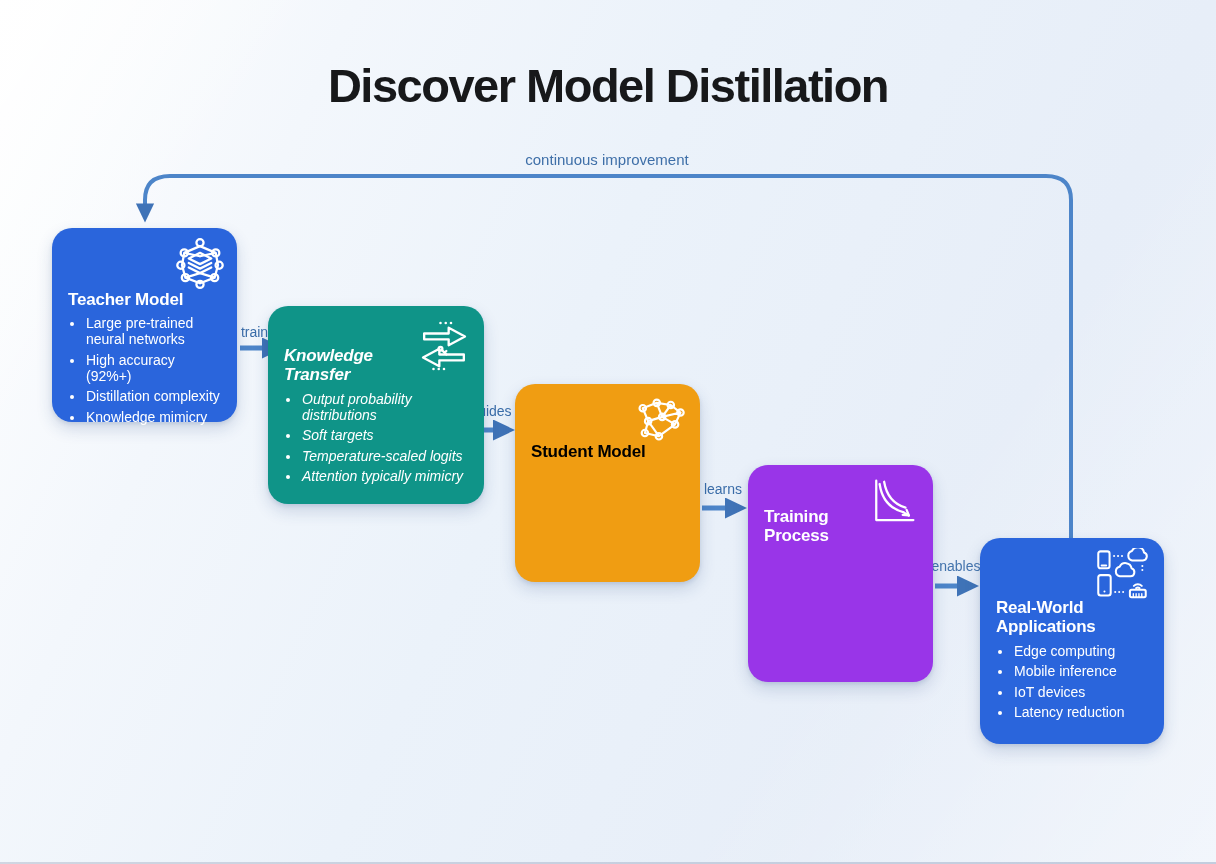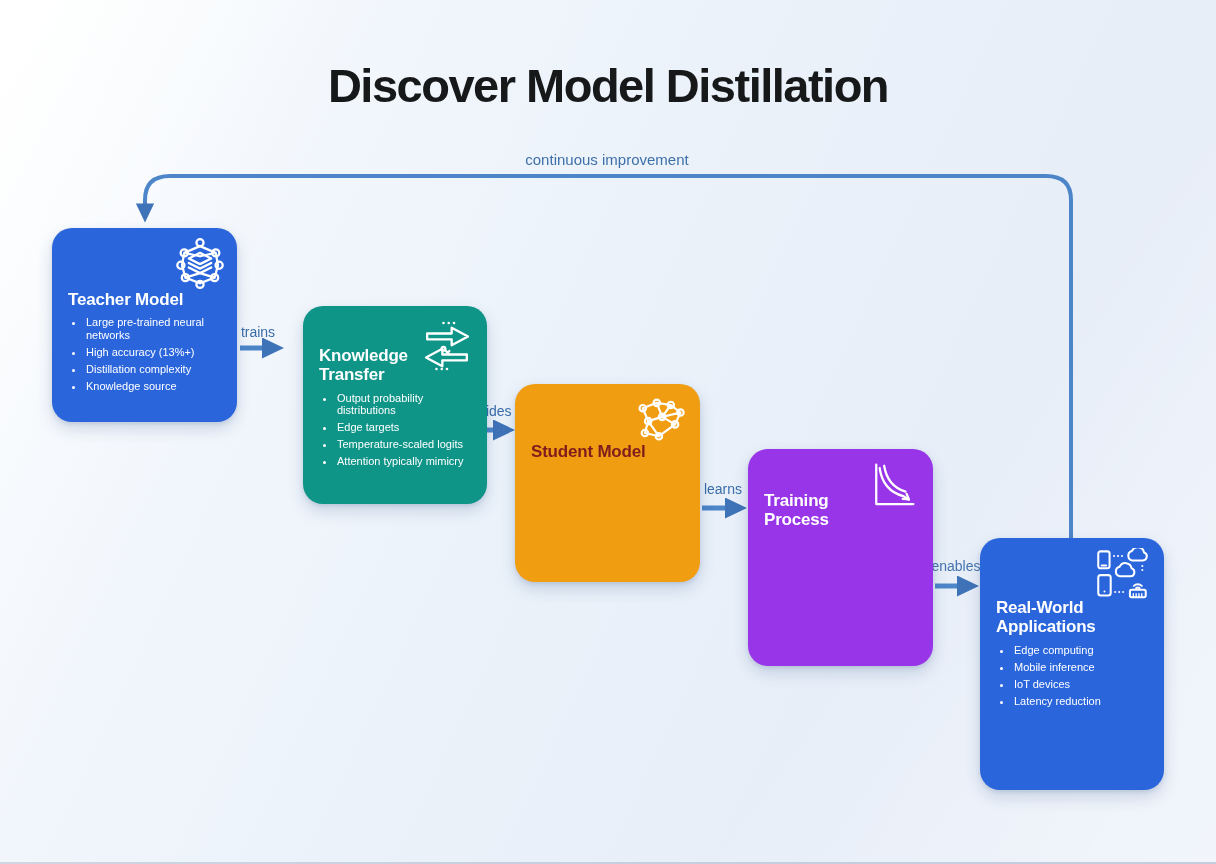--- a/index.html
+++ b/index.html
@@ -42,41 +42,41 @@
     position:absolute;border-radius:20px;box-sizing:border-box;
     padding:14px 16px;color:#ffffff;z-index:2;
     box-shadow:0 7px 16px rgba(35,65,125,.18), 0 2px 4px rgba(35,65,125,.12);
   }
   .node .icon{position:absolute;}
   .node h2{
     margin:0;font-size:17px;line-height:1.14;font-weight:700;letter-spacing:-.2px;
   }
   .node ul{
     margin:7px 0 0 0;padding:0 0 0 17px;
-    font-size:11px;line-height:1.14;
+    font-size:14px;line-height:1.14;
   }
   .node ul li{margin:0 0 4.5px 0;padding-left:1px;}
 
   #node-teacher{left:52px;top:228px;width:185px;height:194px;background:#2a65dc;}
   #node-teacher h2{margin-top:48px;}
   #node-teacher .icon{top:8px;right:10px;}
 
-  #node-knowledge{left:303px;top:306px;width:184px;height:198px;background:#0f9488;}
+  #node-knowledge{left:268px;top:306px;width:216px;height:198px;background:#0f9488;font-style:italic;}
   #node-knowledge h2{margin-top:26px;max-width:112px;}
   #node-knowledge .icon{top:10px;right:12px;}
 
   #node-student{left:515px;top:384px;width:185px;height:198px;background:#f09d12;color:#241f0e;}
-  #node-student h2{margin-top:44px;color:#7f1d1d;}
+  #node-student h2{margin-top:44px;color:#000000;}
   #node-student .icon{top:10px;right:12px;}
 
-  #node-training{left:748px;top:449px;width:185px;height:217px;background:#9935e8;}
+  #node-training{left:748px;top:465px;width:185px;height:217px;background:#9935e8;}
   #node-training h2{margin-top:28px;max-width:110px;}
   #node-training .icon{top:10px;right:14px;}
 
-  #node-realworld{left:980px;top:538px;width:184px;height:252px;background:#2a65dc;}
+  #node-realworld{left:980px;top:538px;width:184px;height:206px;background:#2a65dc;}
   #node-realworld h2{margin-top:46px;max-width:135px;}
   #node-realworld .icon{top:10px;right:12px;}
 
   .icon svg{display:block;}
 </style>
 </head>
 <body>
 
 <div class="canvas">
 
@@ -122,23 +122,23 @@
         <circle cx="7" cy="26" r="3.2"></circle>
           <circle cx="41" cy="26" r="3.2"></circle>
         <circle cx="11" cy="37" r="3.2"></circle>
           <circle cx="37" cy="37" r="3.2"></circle>
           <circle cx="24" cy="43" r="3.2"></circle>
       </svg>
     </span>
     <h2>Teacher Model</h2>
     <ul>
       <li>Large pre-trained neural networks</li>
-      <li>High accuracy (13%+)</li>
+      <li>High accuracy (92%+)</li>
       <li>Distillation complexity</li>
-      <li>Knowledge source</li>
+      <li>Knowledge mimicry</li>
     </ul>
   </div>
 
   <div class="node" id="node-knowledge">
     <span class="icon">
       <svg width="56" height="56" viewBox="0 0 48 48" fill="none" stroke="#ffffff" stroke-width="2" stroke-linejoin="round" stroke-linecap="round">
         <circle cx="21" cy="6" r="1.1" fill="#ffffff" stroke="none"></circle>
         <circle cx="25.5" cy="6" r="1.1" fill="#ffffff" stroke="none"></circle>
         <circle cx="30" cy="6" r="1.1" fill="#ffffff" stroke="none"></circle>
         <path d="M7,15 L28,15 L28,10 L42,17.5 L28,25 L28,20 L7,20 Z"></path>
@@ -146,21 +146,21 @@
         <path d="M22.5,29.5 L26,33 M24.5,31.5 L26,30"></path>
         <path d="M41,33 L20,33 L20,28 L6,35.5 L20,43 L20,38 L41,38 Z"></path>
         <circle cx="15" cy="45.5" r="1.1" fill="#ffffff" stroke="none"></circle>
         <circle cx="19.5" cy="45.5" r="1.1" fill="#ffffff" stroke="none"></circle>
         <circle cx="24" cy="45.5" r="1.1" fill="#ffffff" stroke="none"></circle>
       </svg>
     </span>
     <h2>Knowledge Transfer</h2>
     <ul>
       <li>Output probability distributions</li>
-      <li>Edge targets</li>
+      <li>Soft targets</li>
       <li>Temperature-scaled logits</li>
       <li>Attention typically mimicry</li>
     </ul>
   </div>
 
   <div class="node" id="node-student">
     <span class="icon">
       <svg width="56" height="50" viewBox="0 0 52 44" fill="none" stroke="#ffffff" stroke-width="2" stroke-linejoin="round" stroke-linecap="round">
         <path d="M10,12 L23,7 M23,7 L36,9 M36,9 L45,16 M10,12 L15,24 M23,7 L28,20 M28,20 L36,9 M28,20 L45,16 M15,24 L28,20 M15,24 L12,35 M28,20 L40,27 M45,16 L40,27 M12,35 L25,38 M25,38 L40,27 M15,24 L25,38"></path>
         <circle cx="10" cy="12" r="3"></circle>

